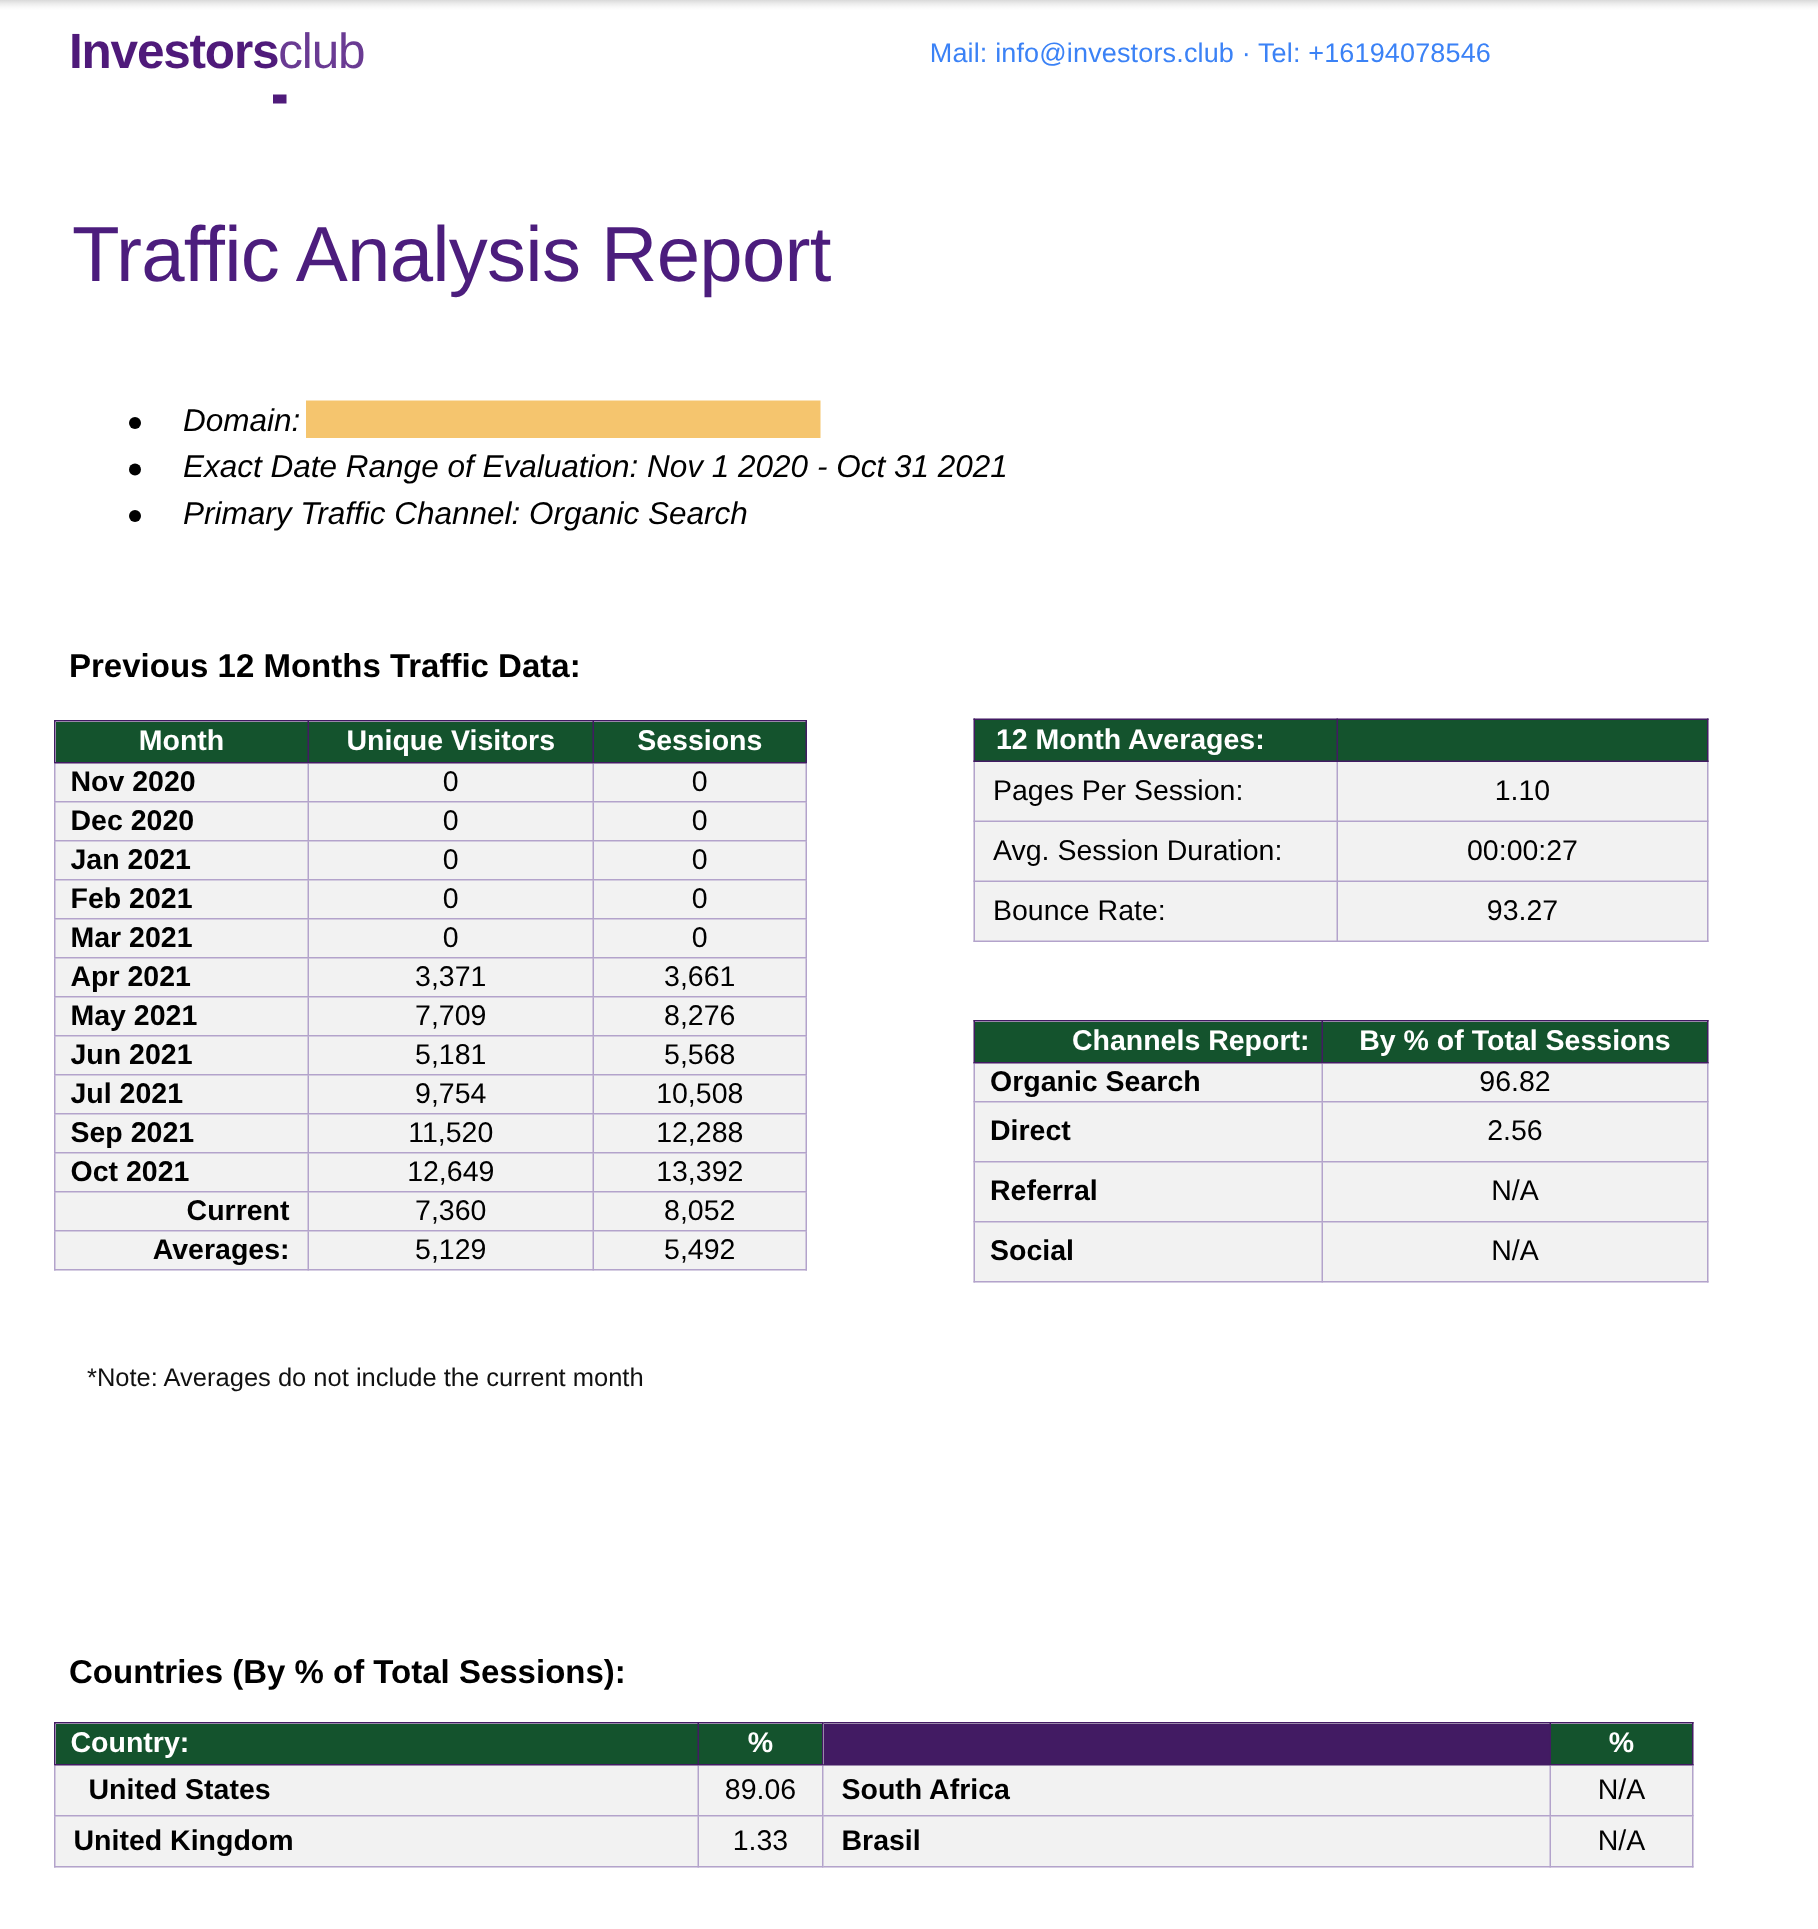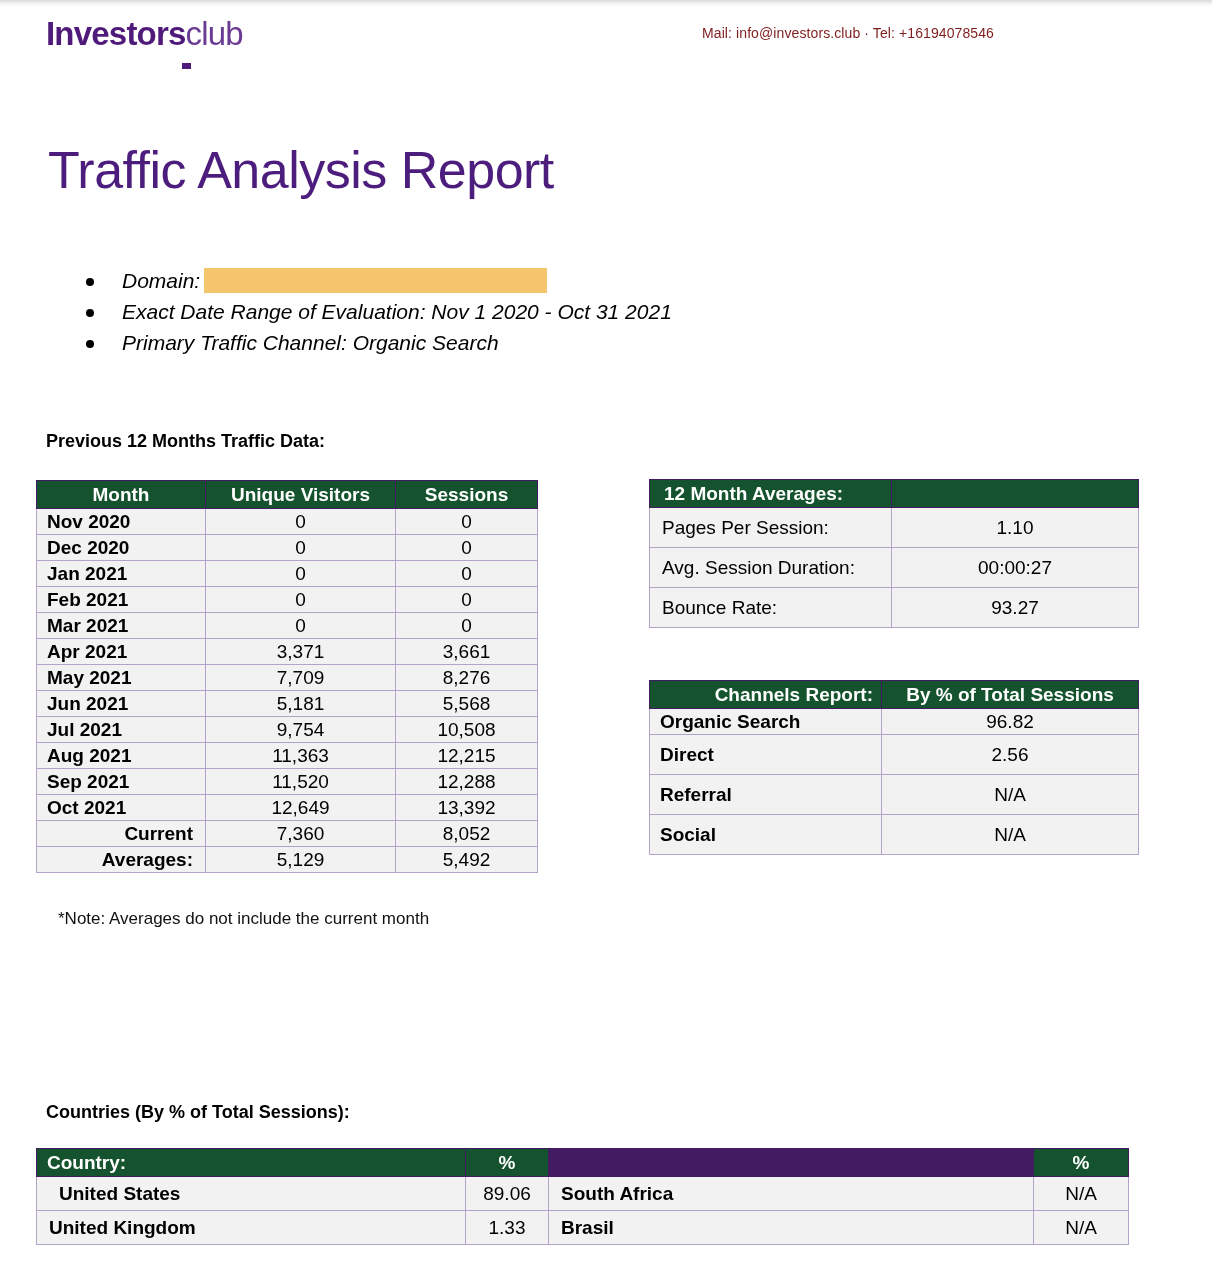--- a/index.html
+++ b/index.html
@@ -56,22 +56,22 @@
     left: 136px;
     top: 46px;
     width: 9px;
     height: 6px;
     background: #4f1a7a;
   }
   .contact {
     position: absolute;
     right: 50px;
     top: 25px;
-    font-size: 14px;
-    color: #7f1d1d;
+    font-size: 18px;
+    color: #3b82f6;
     white-space: nowrap;
     letter-spacing: 0.1px;
   }
 
   
   .page-title {
     position: absolute;
     left: 48px;
     top: 144px;
     font-size: 52px;
@@ -113,21 +113,21 @@
     width: 343px;
     height: 25px;
     background: #f5c56e;
     vertical-align: -5px;
     margin-left: 4px;
   }
 
   
   .section-heading {
     position: absolute;
-    font-size: 18px;
+    font-size: 22px;
     font-weight: bold;
     color: #000;
     white-space: nowrap;
   }
   #heading-traffic { left: 46px; top: 431px; }
   #heading-countries { left: 46px; top: 1102px; }
 
   
   table.rpt {
     position: absolute;
@@ -280,25 +280,20 @@
         <td class="month">Jun 2021</td>
         <td class="c">5,181</td>
         <td class="c">5,568</td>
       </tr>
     <tr>
         <td class="month">Jul 2021</td>
         <td class="c">9,754</td>
         <td class="c">10,508</td>
       </tr>
     <tr>
-        <td class="month">Aug 2021</td>
-        <td class="c">11,363</td>
-        <td class="c">12,215</td>
-      </tr>
-    <tr>
         <td class="month">Sep 2021</td>
         <td class="c">11,520</td>
         <td class="c">12,288</td>
       </tr>
     <tr>
         <td class="month">Oct 2021</td>
         <td class="c">12,649</td>
         <td class="c">13,392</td>
       </tr>
     <tr>

